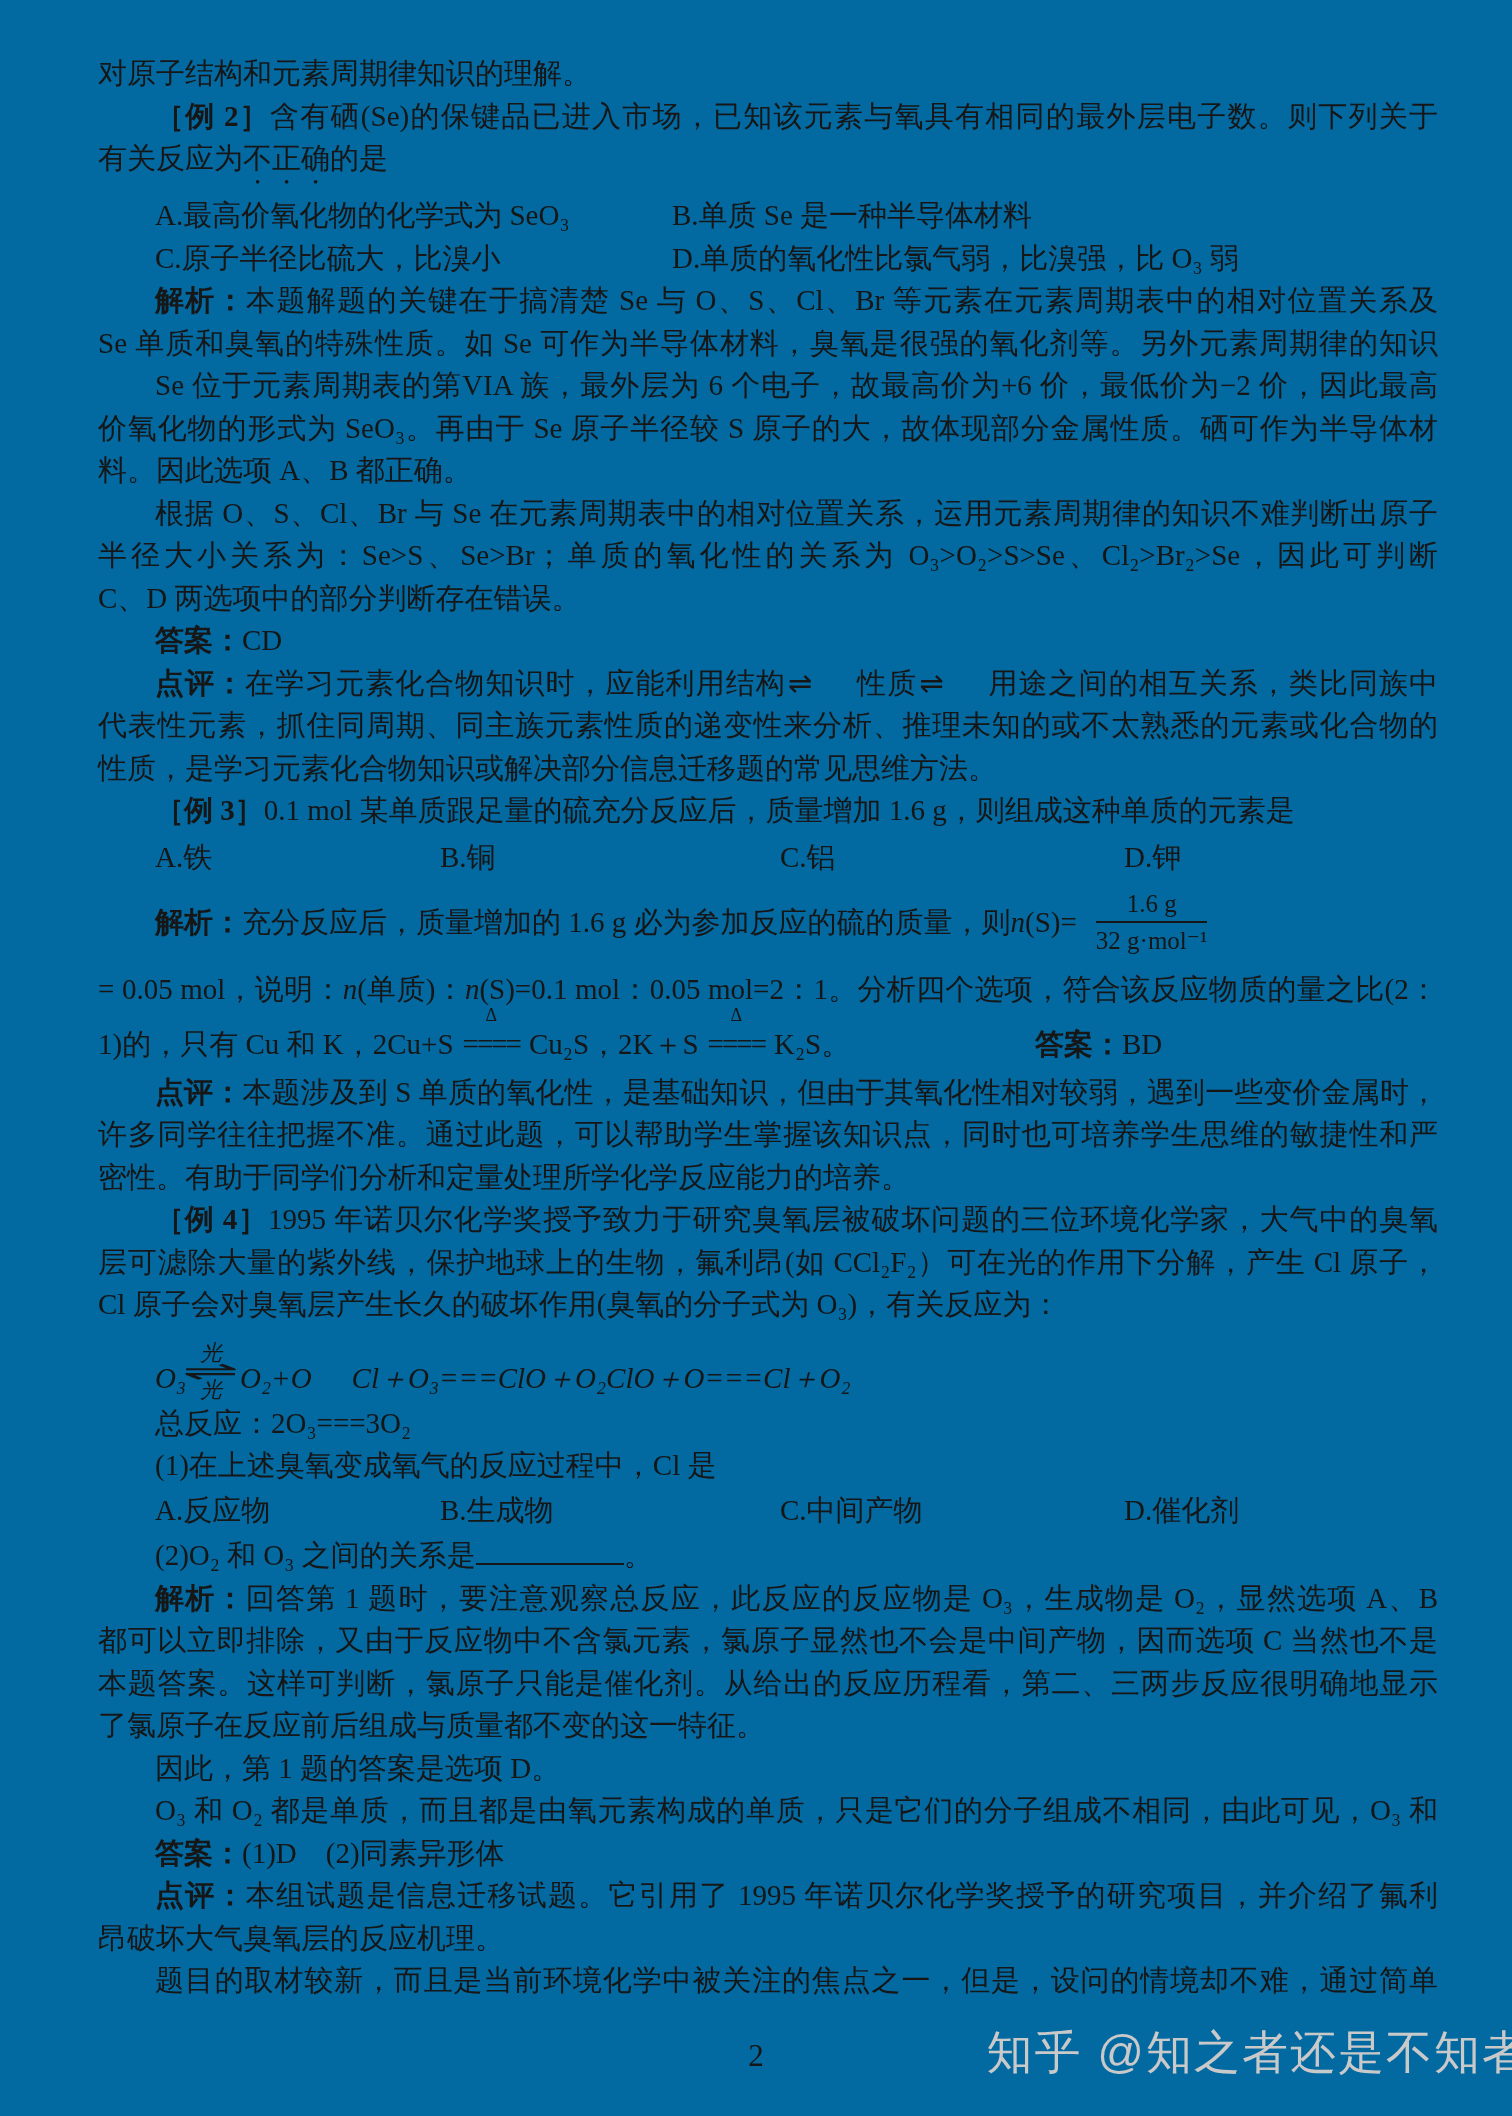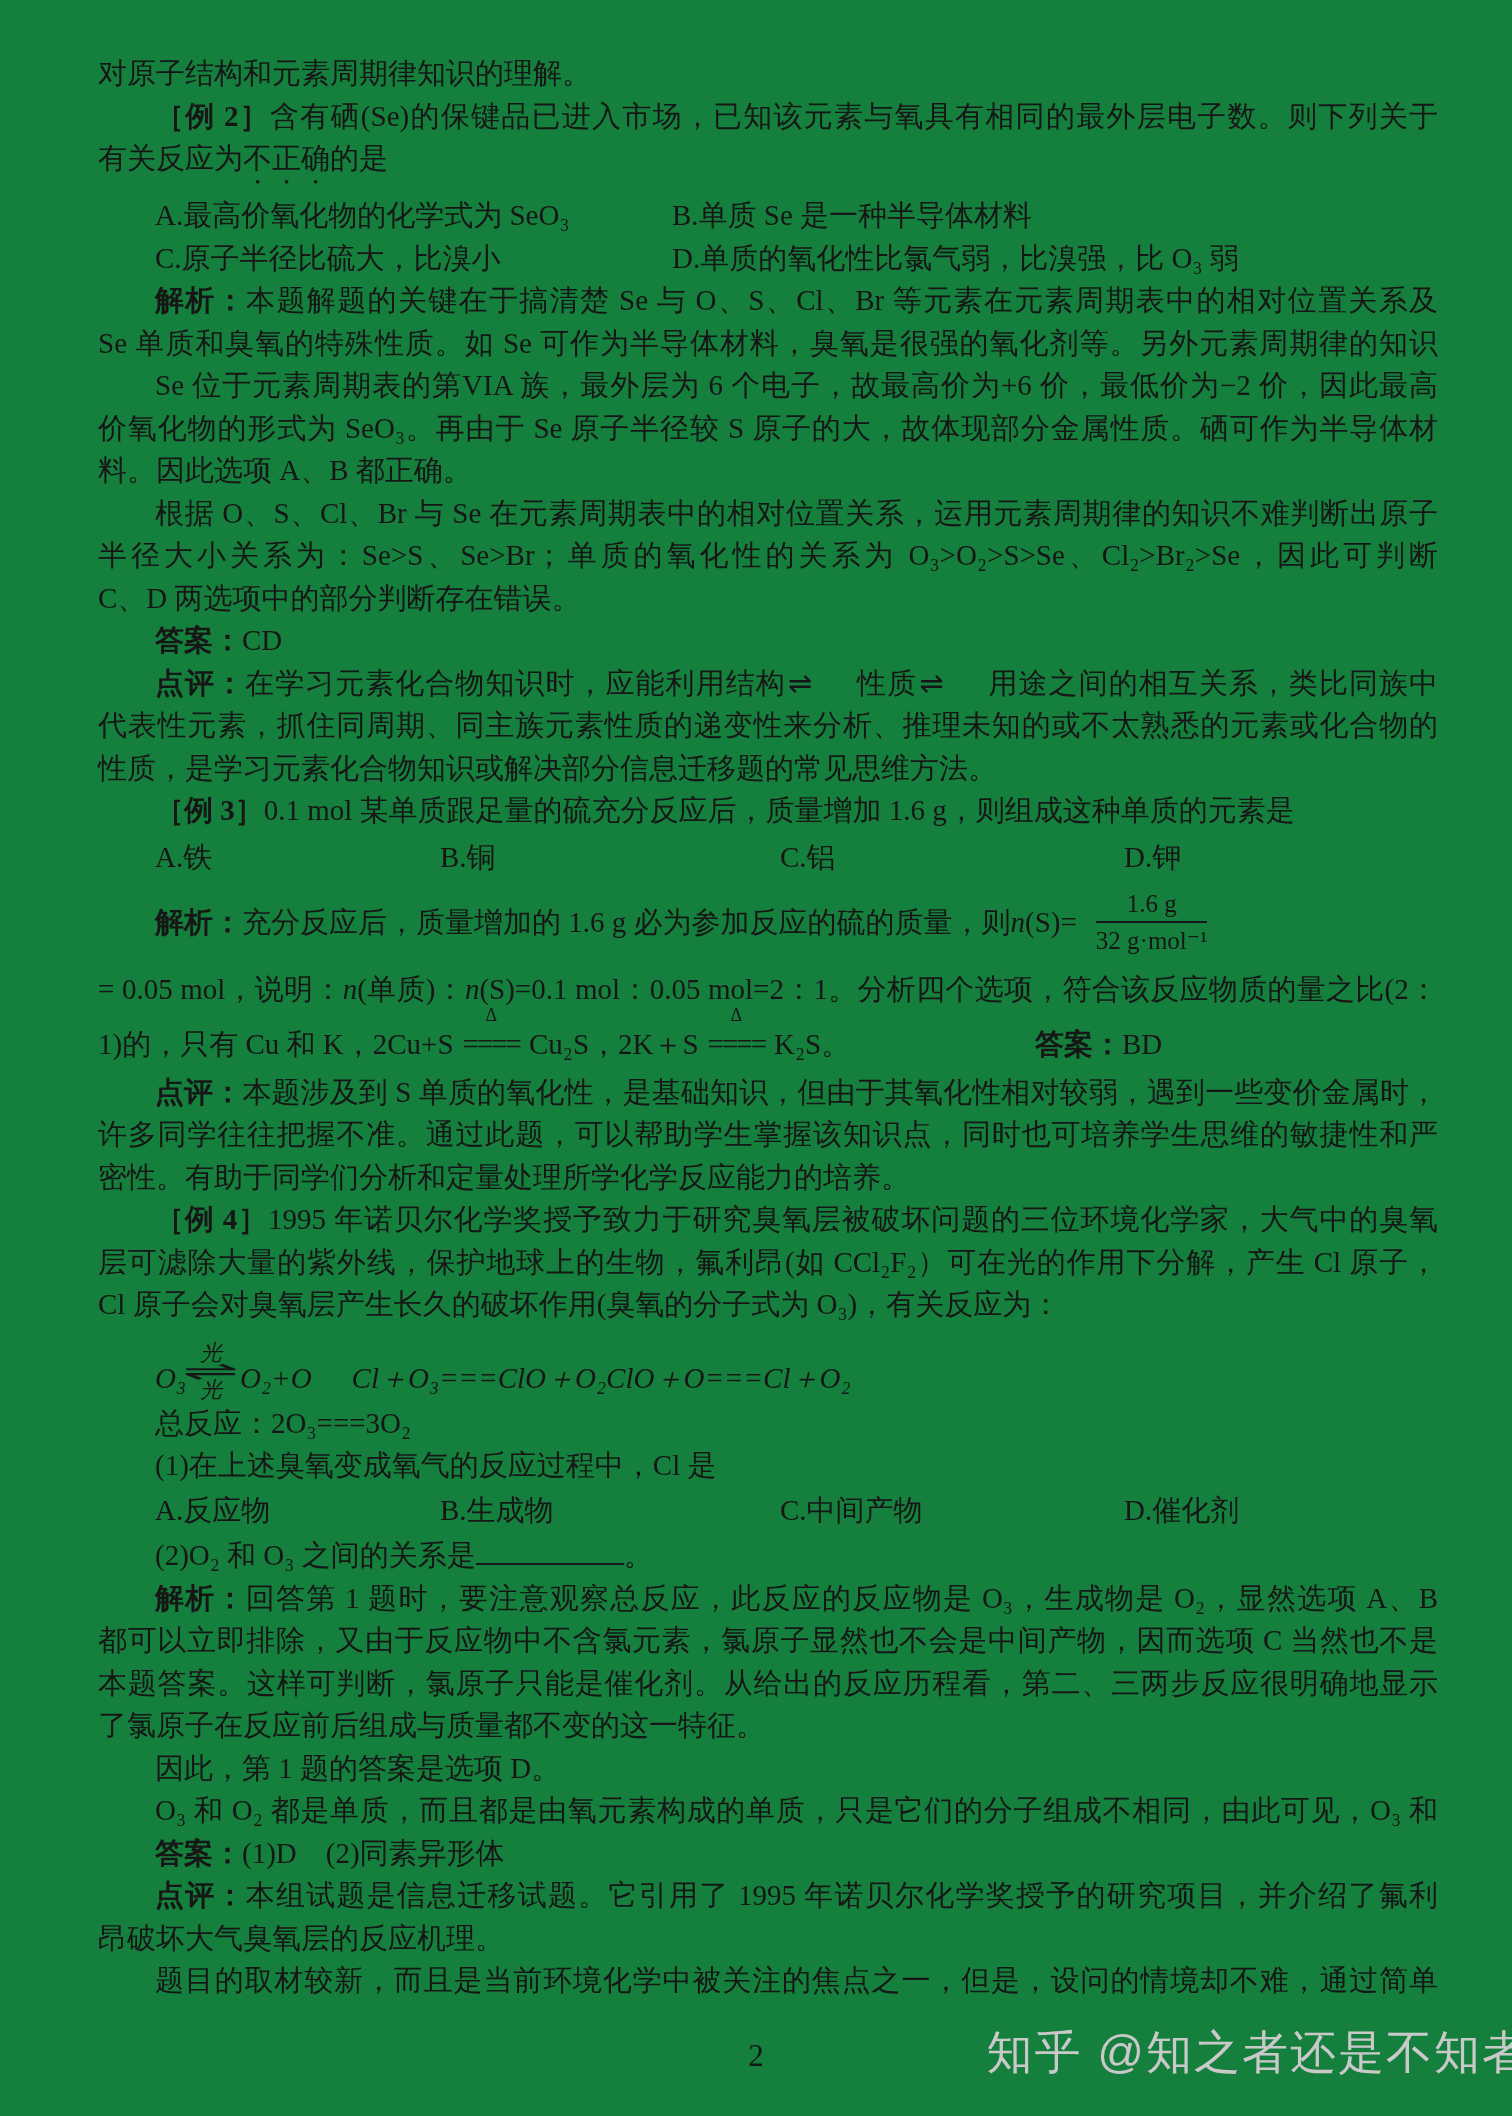--- a/index.html
+++ b/index.html
@@ -1,17 +1,17 @@
 <!DOCTYPE html>
 <html><head>
 <meta charset="utf-8">
 <style>
   html,body { margin:0; padding:0; background:#ffffff; }
   .page {
-    position:relative; width:1512px; height:2116px; background:#15803d;
+    position:relative; width:1512px; height:2116px; background:#0369a1;
     overflow:hidden;
     font-family:"Liberation Serif","DejaVu Serif",serif;
     color:#161616;
   }
   .content {
     position:absolute; left:98px; top:0; width:1340px; padding-top:52px;
     font-size:29px; line-height:42.5px;
   }
   .line { white-space:nowrap; min-height:42.5px; }
   .ind { text-indent:57px; }

